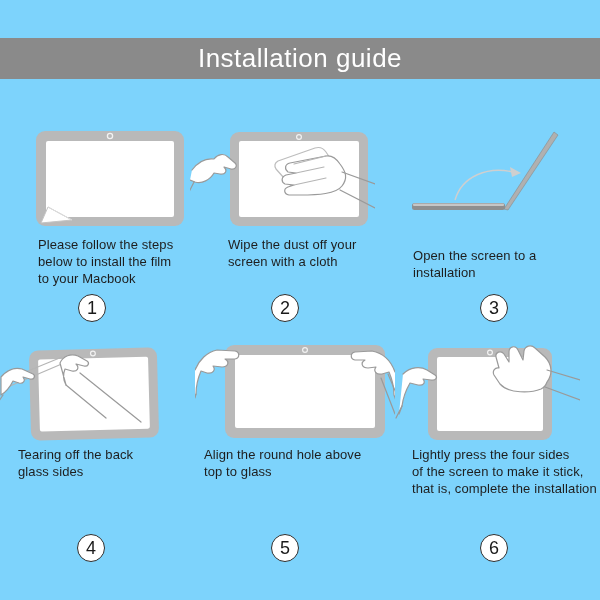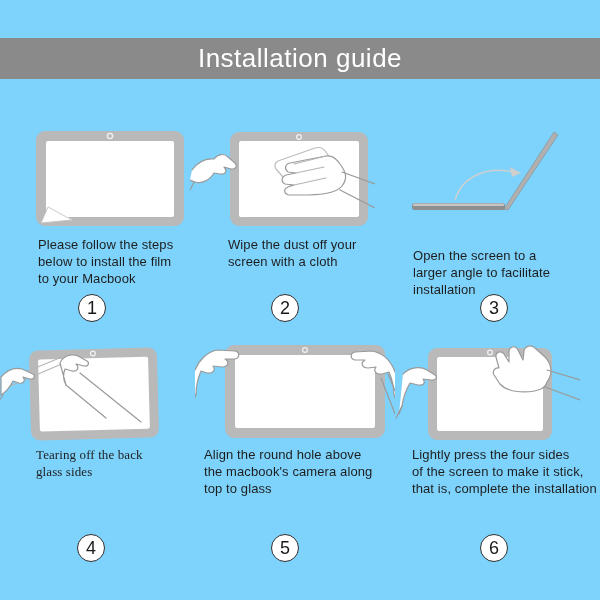--- a/index.html
+++ b/index.html
@@ -21,21 +21,21 @@
   .i5{left:195px;top:340px;width:200px;height:105px;}
   .i6{left:395px;top:340px;width:185px;height:105px;}
   .caption{
     position:absolute;color:#1e1e1e;font-size:13px;line-height:17px;
     letter-spacing:0.1px;
   }
   .caption .cap-line{white-space:nowrap;}
   .c1{left:38px;top:236px;width:170px;}
   .c2{left:228px;top:236px;width:165px;}
   .c3{left:413px;top:247px;width:180px;}
-  .c4{left:36px;top:446px;width:170px;font-family:Liberation Serif, serif;}
+  .c4{left:18px;top:446px;width:170px;}
   .c5{left:204px;top:446px;width:195px;}
   .c6{left:412px;top:446px;width:190px;}
   .stepnum{
     position:absolute;width:28px;height:28px;border:1.6px solid #2e2e2e;
     border-radius:50%;display:flex;align-items:center;justify-content:center;
     box-sizing:border-box;background:#ffffff;
   }
   .stepnum span{font-size:18px;color:#1a1a1a;line-height:1;}
   .n1{left:78px;top:294px;}
   .n2{left:271px;top:294px;}
@@ -126,30 +126,28 @@
     <div class="cap-line">Please follow the steps</div>
     <div class="cap-line">below to install the film</div>
     <div class="cap-line">to your Macbook</div>
   </div>
   <div class="caption c2">
     <div class="cap-line">Wipe the dust off your</div>
     <div class="cap-line">screen with a cloth</div>
   </div>
   <div class="caption c3">
     <div class="cap-line">Open the screen to a</div>
-    <div class="cap-line">larger angle to facilitate</div>
     <div class="cap-line">installation</div>
   </div>
   <div class="caption c4">
     <div class="cap-line">Tearing off the back</div>
     <div class="cap-line">glass sides</div>
   </div>
   <div class="caption c5">
     <div class="cap-line">Align the round hole above</div>
-    <div class="cap-line">the macbook's camera along</div>
     <div class="cap-line">top to glass</div>
   </div>
   <div class="caption c6">
     <div class="cap-line">Lightly press the four sides</div>
     <div class="cap-line">of the screen to make it stick,</div>
     <div class="cap-line">that is, complete the installation</div>
   </div>
 
   <div class="stepnum n1">
     <span>1</span>

